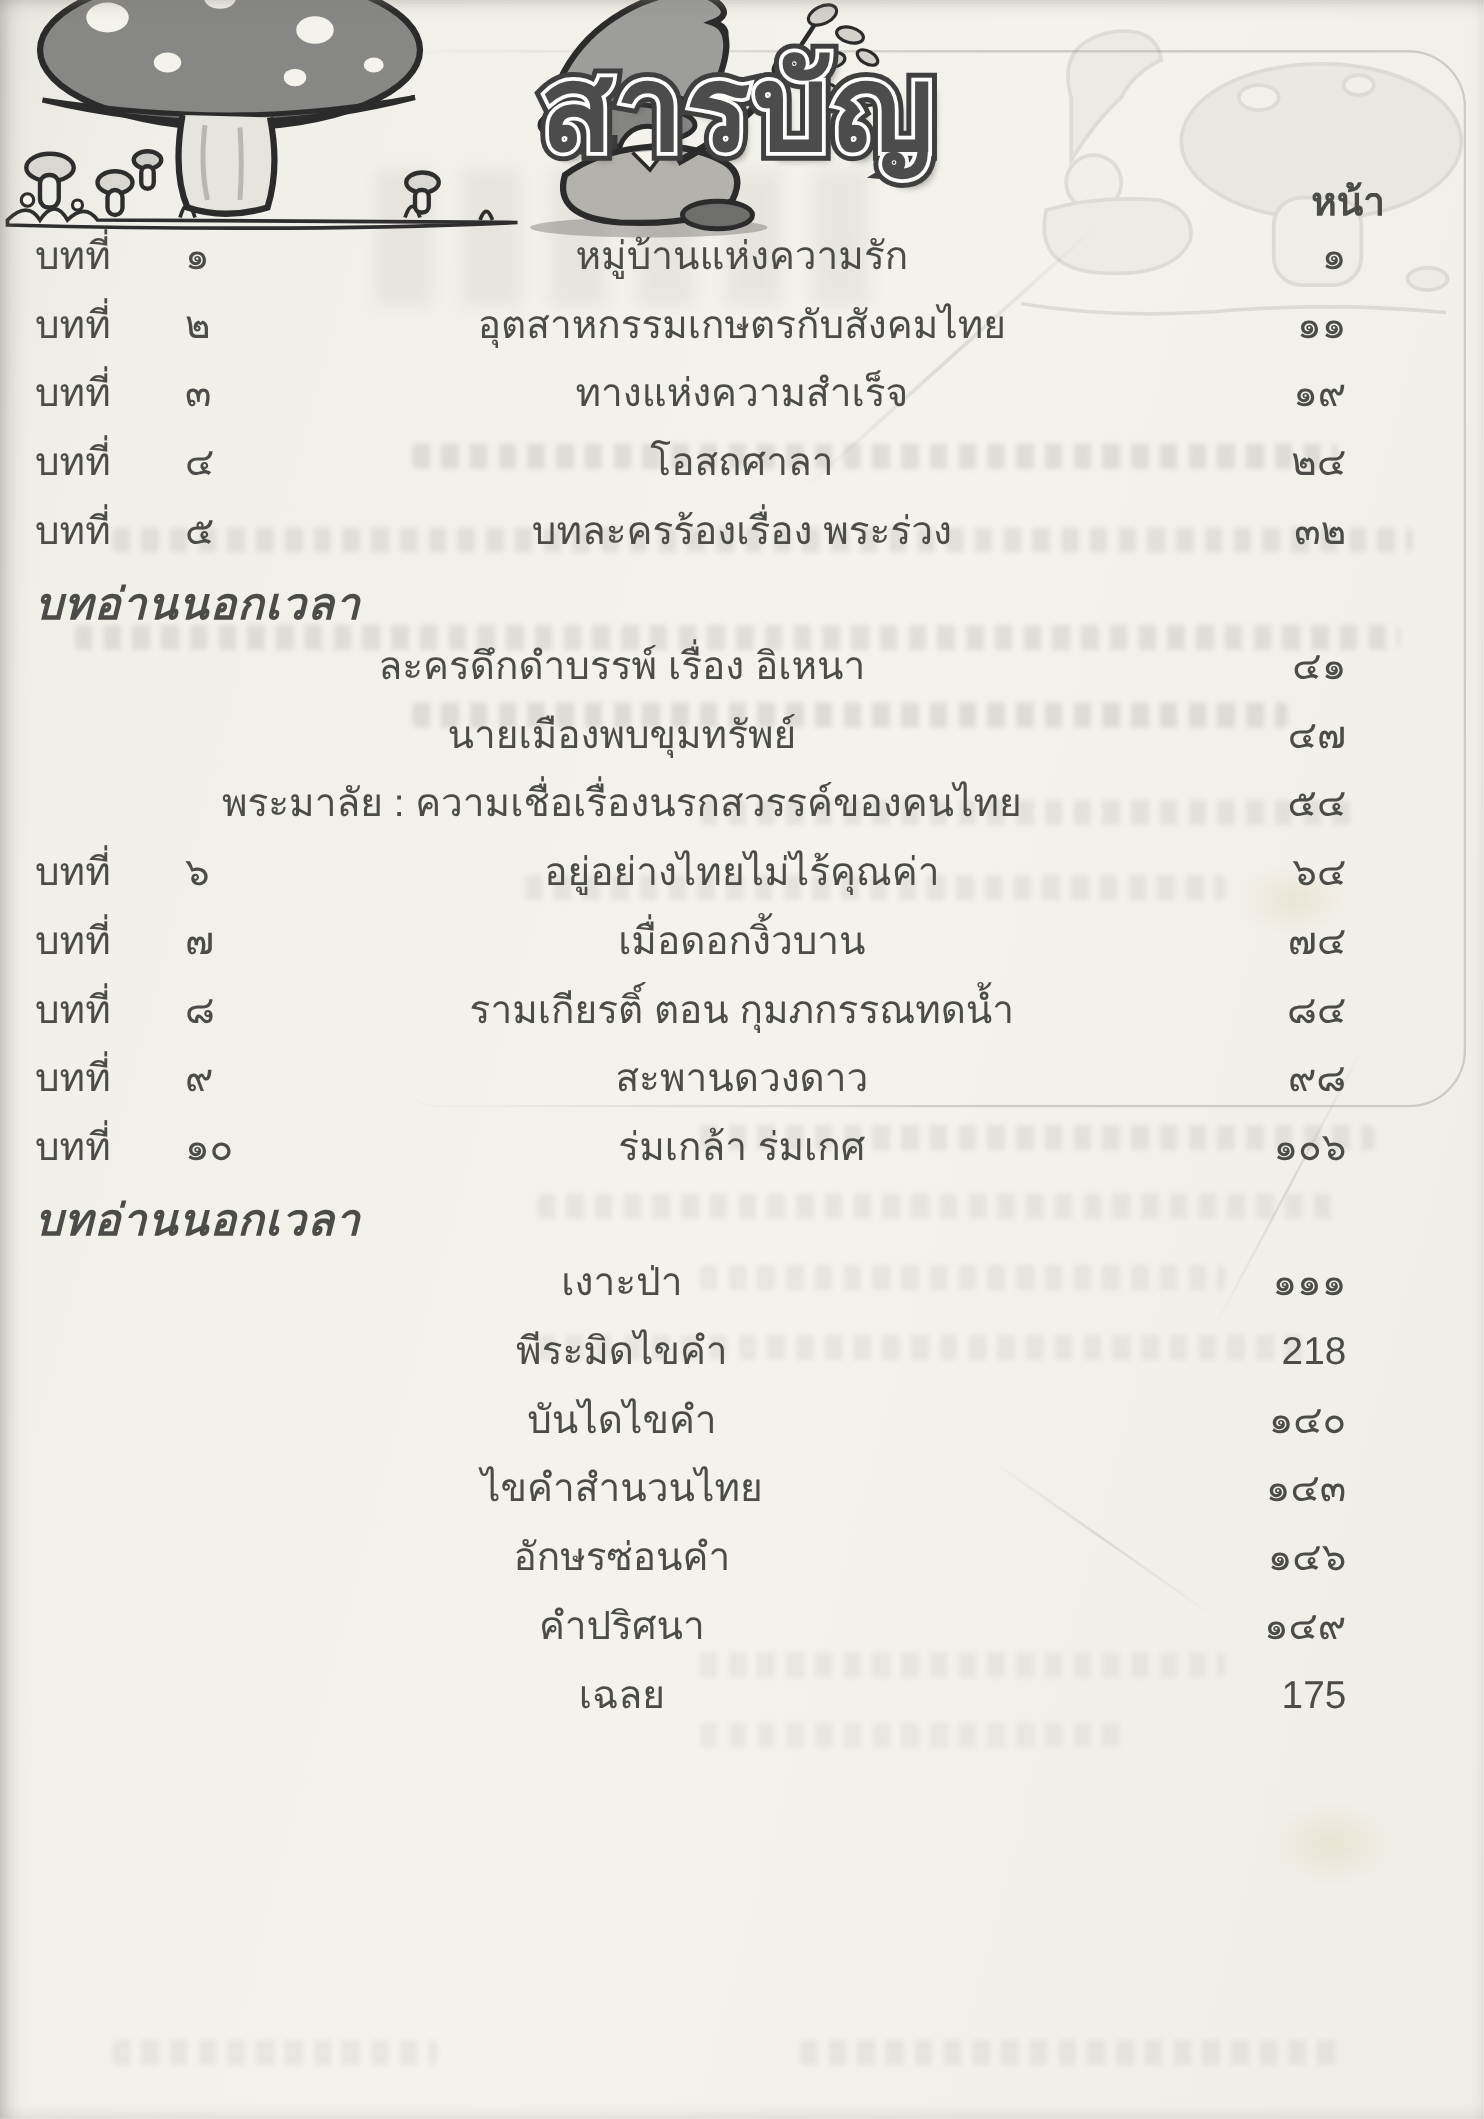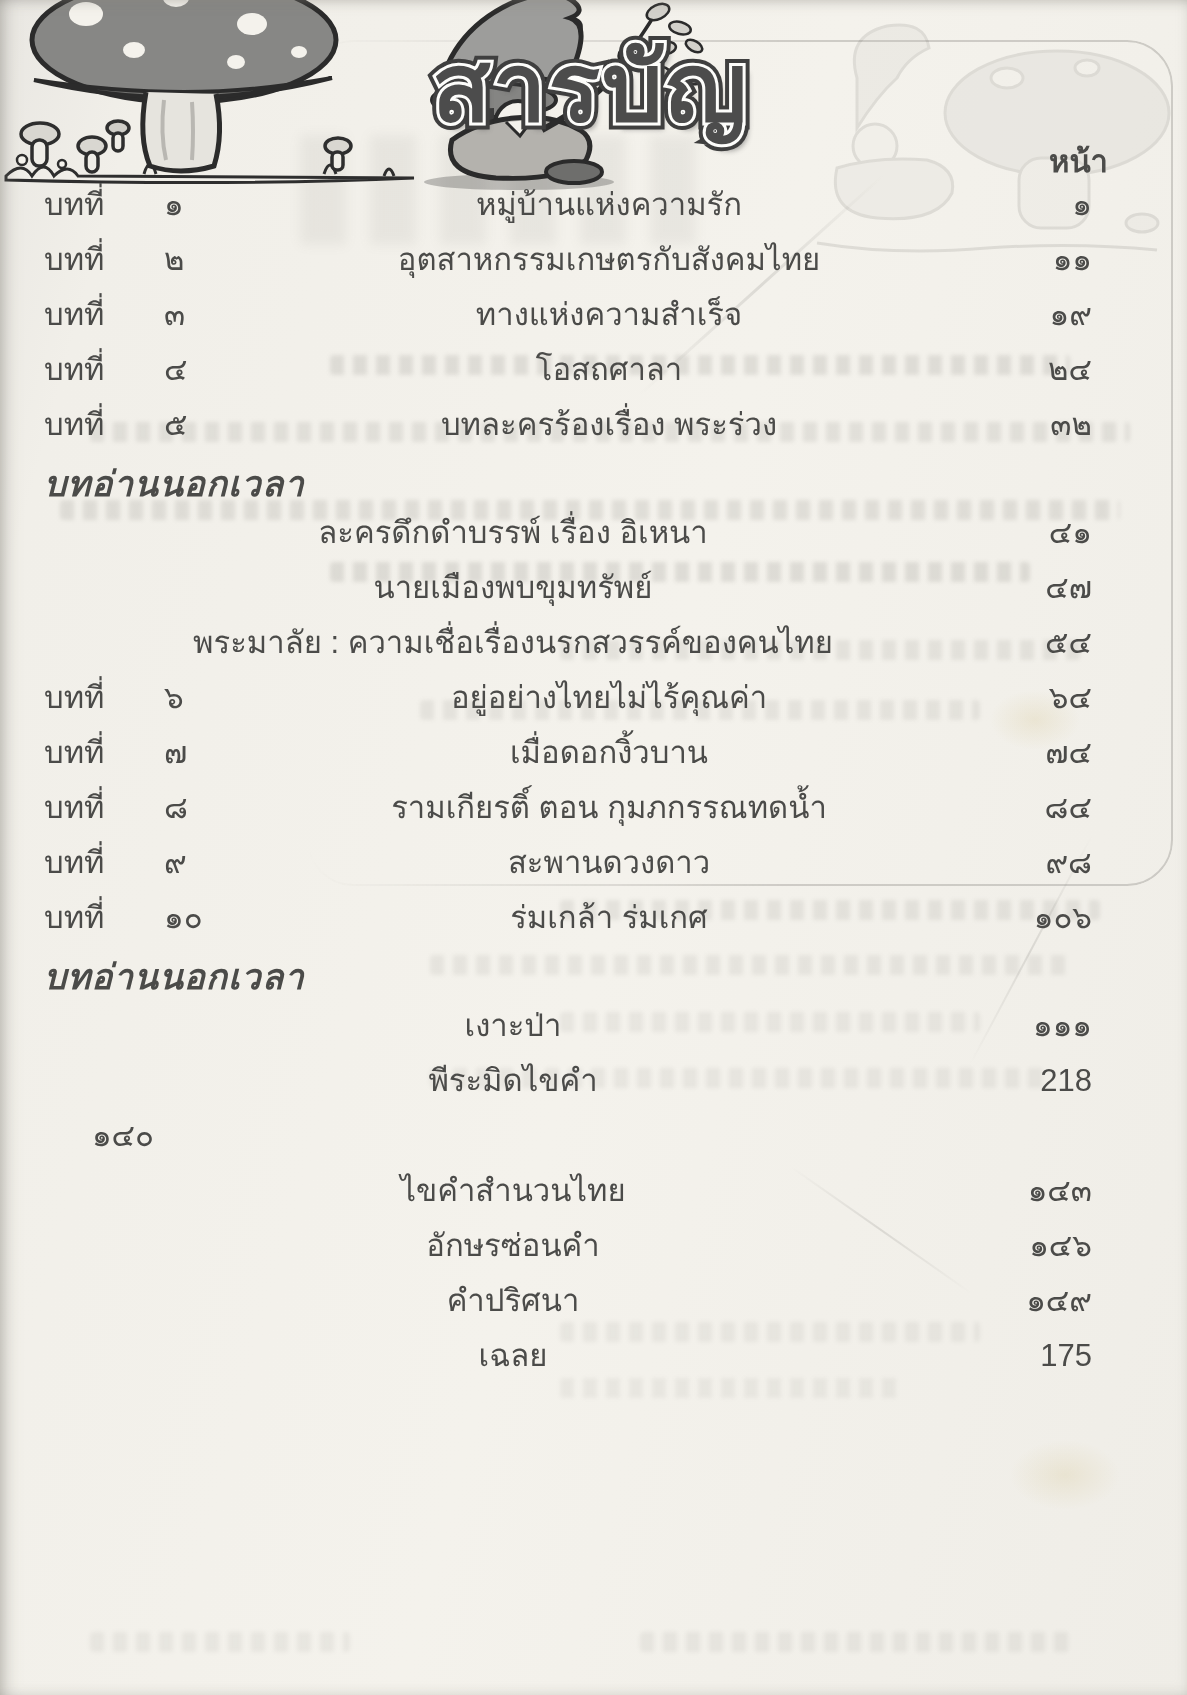--- a/index.html
+++ b/index.html
@@ -23,21 +23,21 @@
     mask-image:linear-gradient(to right,transparent 0%,#000 55%);}
   .title-wrap{position:absolute;left:432px;top:28px;width:330px;height:130px;}
   .bubble{position:relative;font-size:96px;font-weight:bold;letter-spacing:2px;line-height:120px;}
   .bubble span{position:absolute;left:0;top:0;white-space:nowrap;}
   .bubble .s1{-webkit-text-stroke:14px #3f3f3f;color:#3f3f3f;
     text-shadow:6px 7px 5px rgba(80,80,80,.45);}
   .bubble .s2{-webkit-text-stroke:6px #fdfdfb;color:#fdfdfb;}
   .bubble .s3{color:#4c4c4c;}
   .page-col-label{position:absolute;top:136px;right:79px;font-size:31px;font-weight:bold;}
   
-  .toc{position:absolute;top:188px;left:0;right:0;padding:0 95px 0 44px;}
+  .toc{position:absolute;top:188px;left:0;right:15px;padding:0 95px 0 28px;}
   .toc-row{display:flex;align-items:flex-start;font-size:31px;line-height:34px;
     margin-bottom:21px;}
   .c-label{width:120px;flex:none;}
   .c-num{width:72px;flex:none;}
   .c-title{flex:1;text-align:center;}
   .c-page{width:110px;flex:none;text-align:right;}
   .toc-sec{font-size:35px;font-weight:bold;font-style:italic;line-height:40px;
     margin:22px 0 12px 0;letter-spacing:1px;}
   
   .bleed{position:absolute;height:20px;border-radius:4px;filter:blur(2px);
@@ -243,20 +243,21 @@
     <span class="c-title">เงาะป่า</span>
     <span class="c-page">๑๑๑</span>
   </div>
     <div class="toc-row plain">
 
     <span class="c-title">พีระมิดไขคำ</span>
     <span class="c-page">218</span>
   </div>
     <div class="toc-row plain">
 
+    <span class="c-title">บันไดไขคำ</span>
     <span class="c-page">๑๔๐</span>
   </div>
     <div class="toc-row plain">
 
     <span class="c-title">ไขคำสำนวนไทย</span>
     <span class="c-page">๑๔๓</span>
   </div>
     <div class="toc-row plain">
 
     <span class="c-title">อักษรซ่อนคำ</span>

